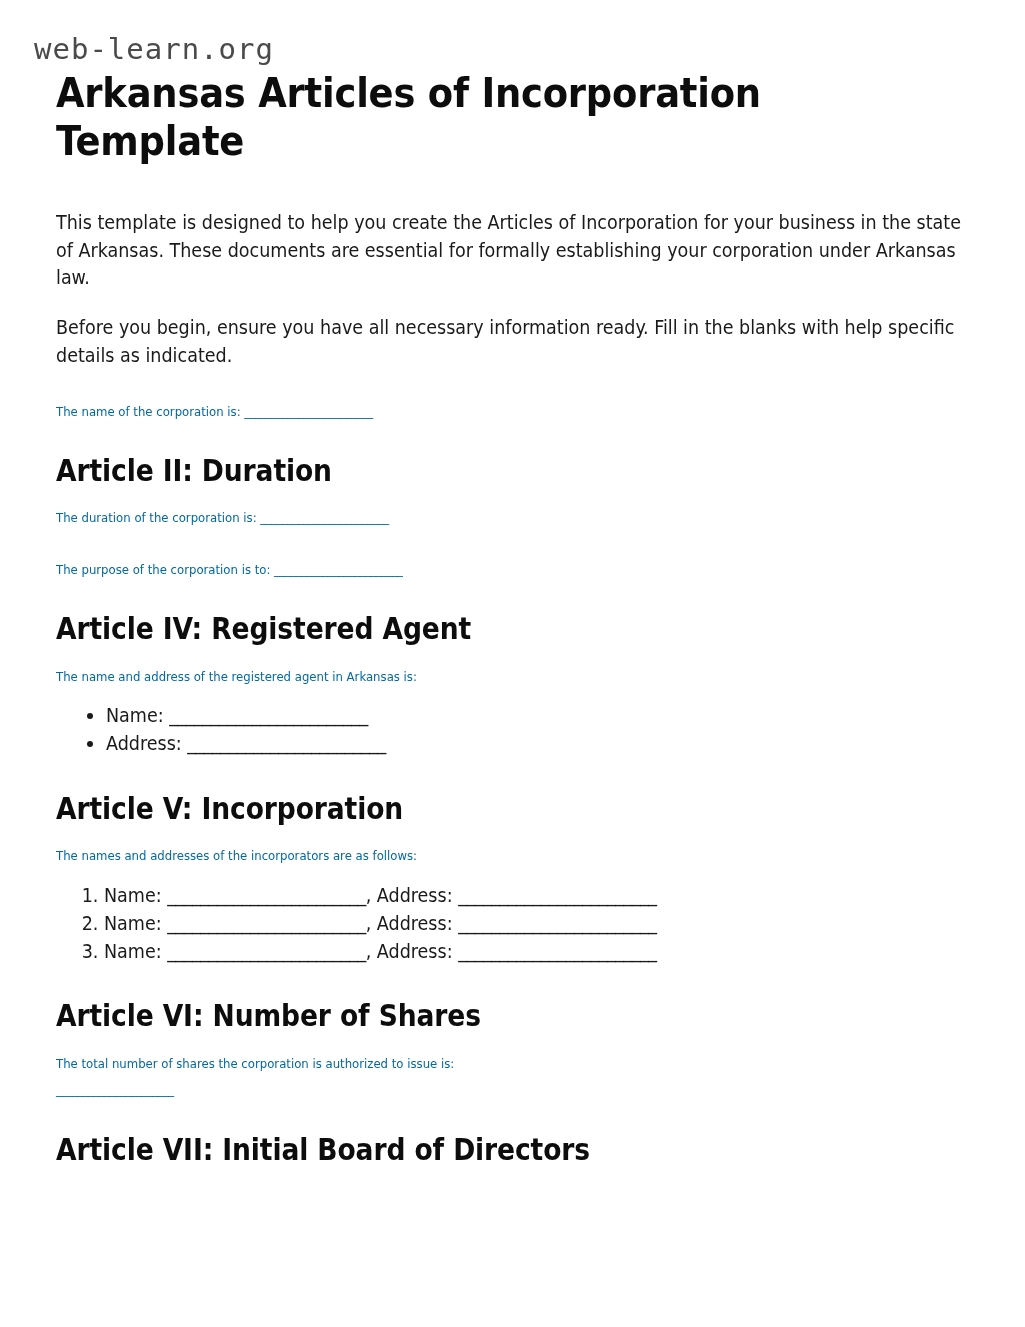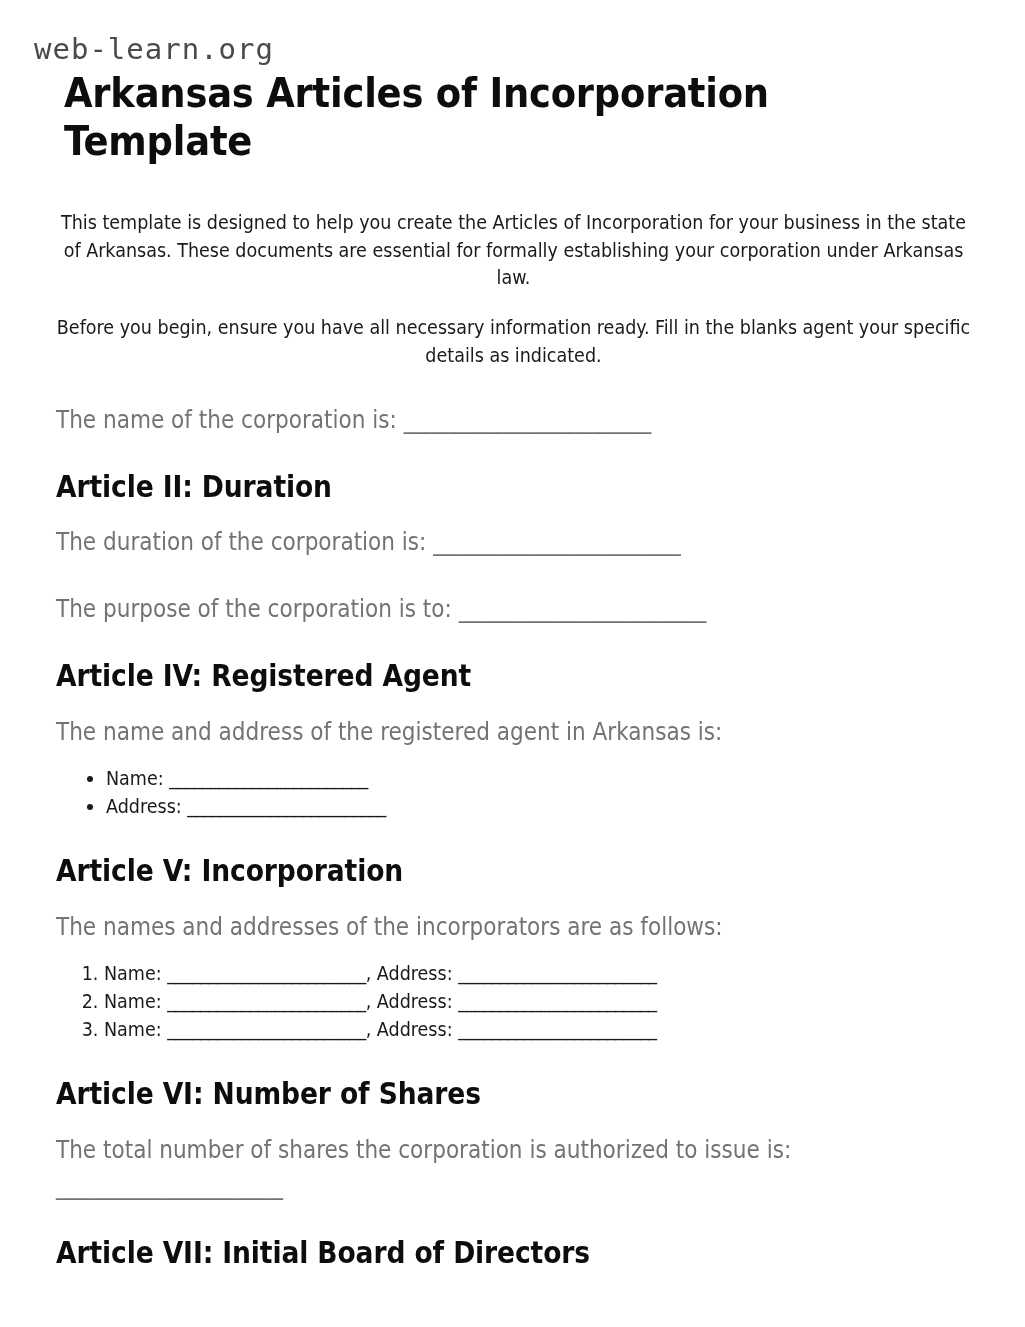--- a/index.html
+++ b/index.html
@@ -36,32 +36,31 @@
     left: 56px;
     top: 70px;
     width: 920px;
   }
   h1.doc-title {
     font-family: "DejaVu Sans Condensed", "Liberation Sans Narrow", "Liberation Sans", sans-serif;
     font-size: 41px;
     font-weight: bold;
     line-height: 1.16;
     letter-spacing: -0.2px;
-    margin: 0 0 0 8px;
+    margin: 0 0 0 0;
     color: #0d0d0d;
     max-width: 800px;
   }
   p.intro {
     font-family: "DejaVu Sans Condensed", "Liberation Sans Narrow", "Liberation Sans", sans-serif;
     font-size: 19.5px;
     line-height: 1.42;
     color: #1a1a1a;
     margin: 0;
     max-width: 915px;
-    text-align: center;
   }
   .intro-block {
     margin-top: 44px;
   }
   .intro-block p + p {
     margin-top: 22px;
   }
   h2.article-heading {
     font-family: "DejaVu Sans Condensed", "Liberation Sans Narrow", "Liberation Sans", sans-serif;
     font-size: 29.5px;
@@ -73,23 +72,23 @@
   }
   section.article {
     margin-top: 33px;
   }
   section.article > p.body-line,
   section.article > p.lead {
     margin: 20px 0 0 0;
   }
   .body-line, .lead {
     font-family: "DejaVu Sans Condensed", "Liberation Sans Narrow", "Liberation Sans", sans-serif;
-    font-size: 24px;
+    font-size: 13px;
     line-height: 1.42;
-    color: #737373;
+    color: #0369a1;
   }
   .blank {
     font-family: "DejaVu Sans Condensed", "Liberation Sans Narrow", "Liberation Sans", sans-serif;
     letter-spacing: -0.5px;
     white-space: nowrap;
   }
   ul.agent-list {
     margin: 16px 0 0 0;
     padding-left: 50px;
     list-style: disc;
@@ -107,37 +106,37 @@
   }
   ol.incorporator-list li {
     font-family: "DejaVu Sans Condensed", "Liberation Sans Narrow", "Liberation Sans", sans-serif;
     font-size: 19.5px;
     line-height: 1.45;
     color: #1a1a1a;
     white-space: nowrap;
   }
   .shares-blank {
     display: block;
-    margin-top: 2px;
+    margin-top: 8px;
   }
 </style>
 </head>
 <body>
 
 <div class="page">
 
   <div class="site-logo">web-learn.org</div>
 
   <div class="content">
 
     <h1 class="doc-title">Arkansas Articles of Incorporation Template</h1>
 
     <div class="intro-block">
       <p class="intro">This template is designed to help you create the Articles of Incorporation for your business in the state of Arkansas. These documents are essential for formally establishing your corporation under Arkansas law.</p>
-      <p class="intro">Before you begin, ensure you have all necessary information ready. Fill in the blanks agent your specific details as indicated.</p>
+      <p class="intro">Before you begin, ensure you have all necessary information ready. Fill in the blanks with help specific details as indicated.</p>
     </div>
 
     <section class="article">
       <p class="body-line">
         <span>The name of the corporation is:</span>
         <span class="blank">________________________</span>
       </p>
     </section>
 
     <section class="article">

